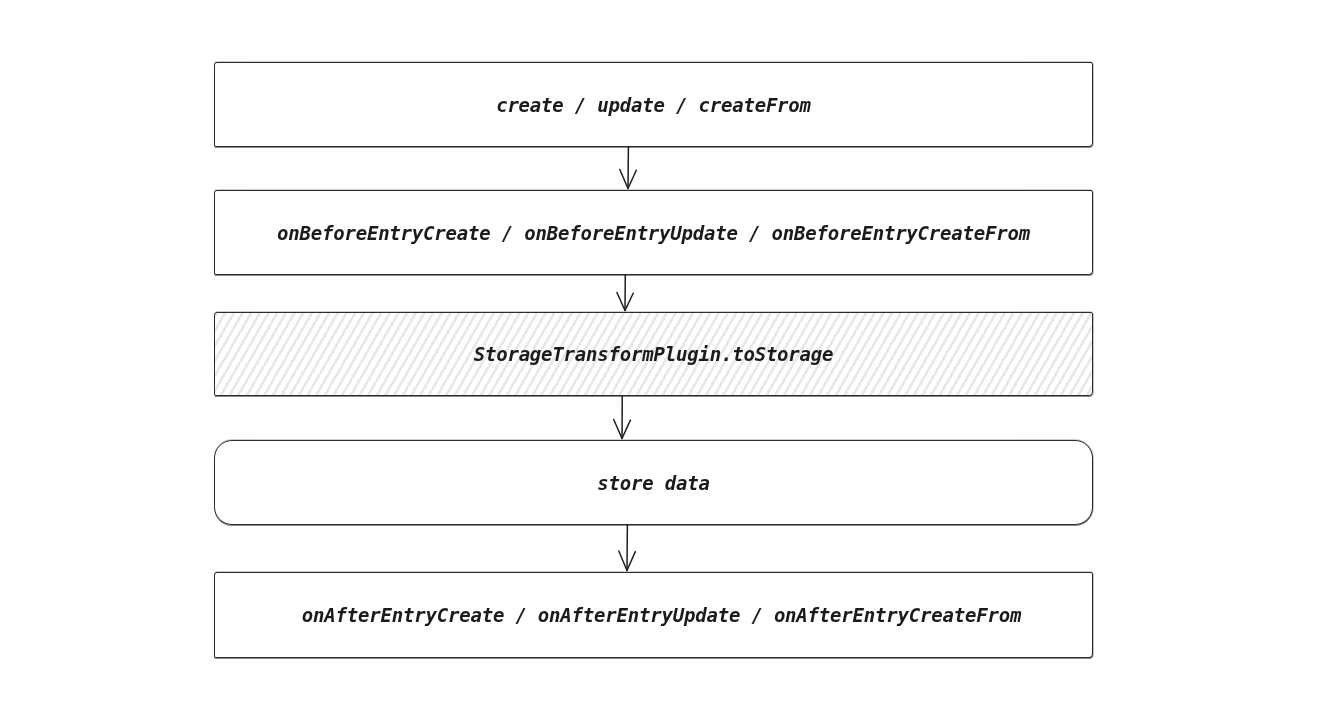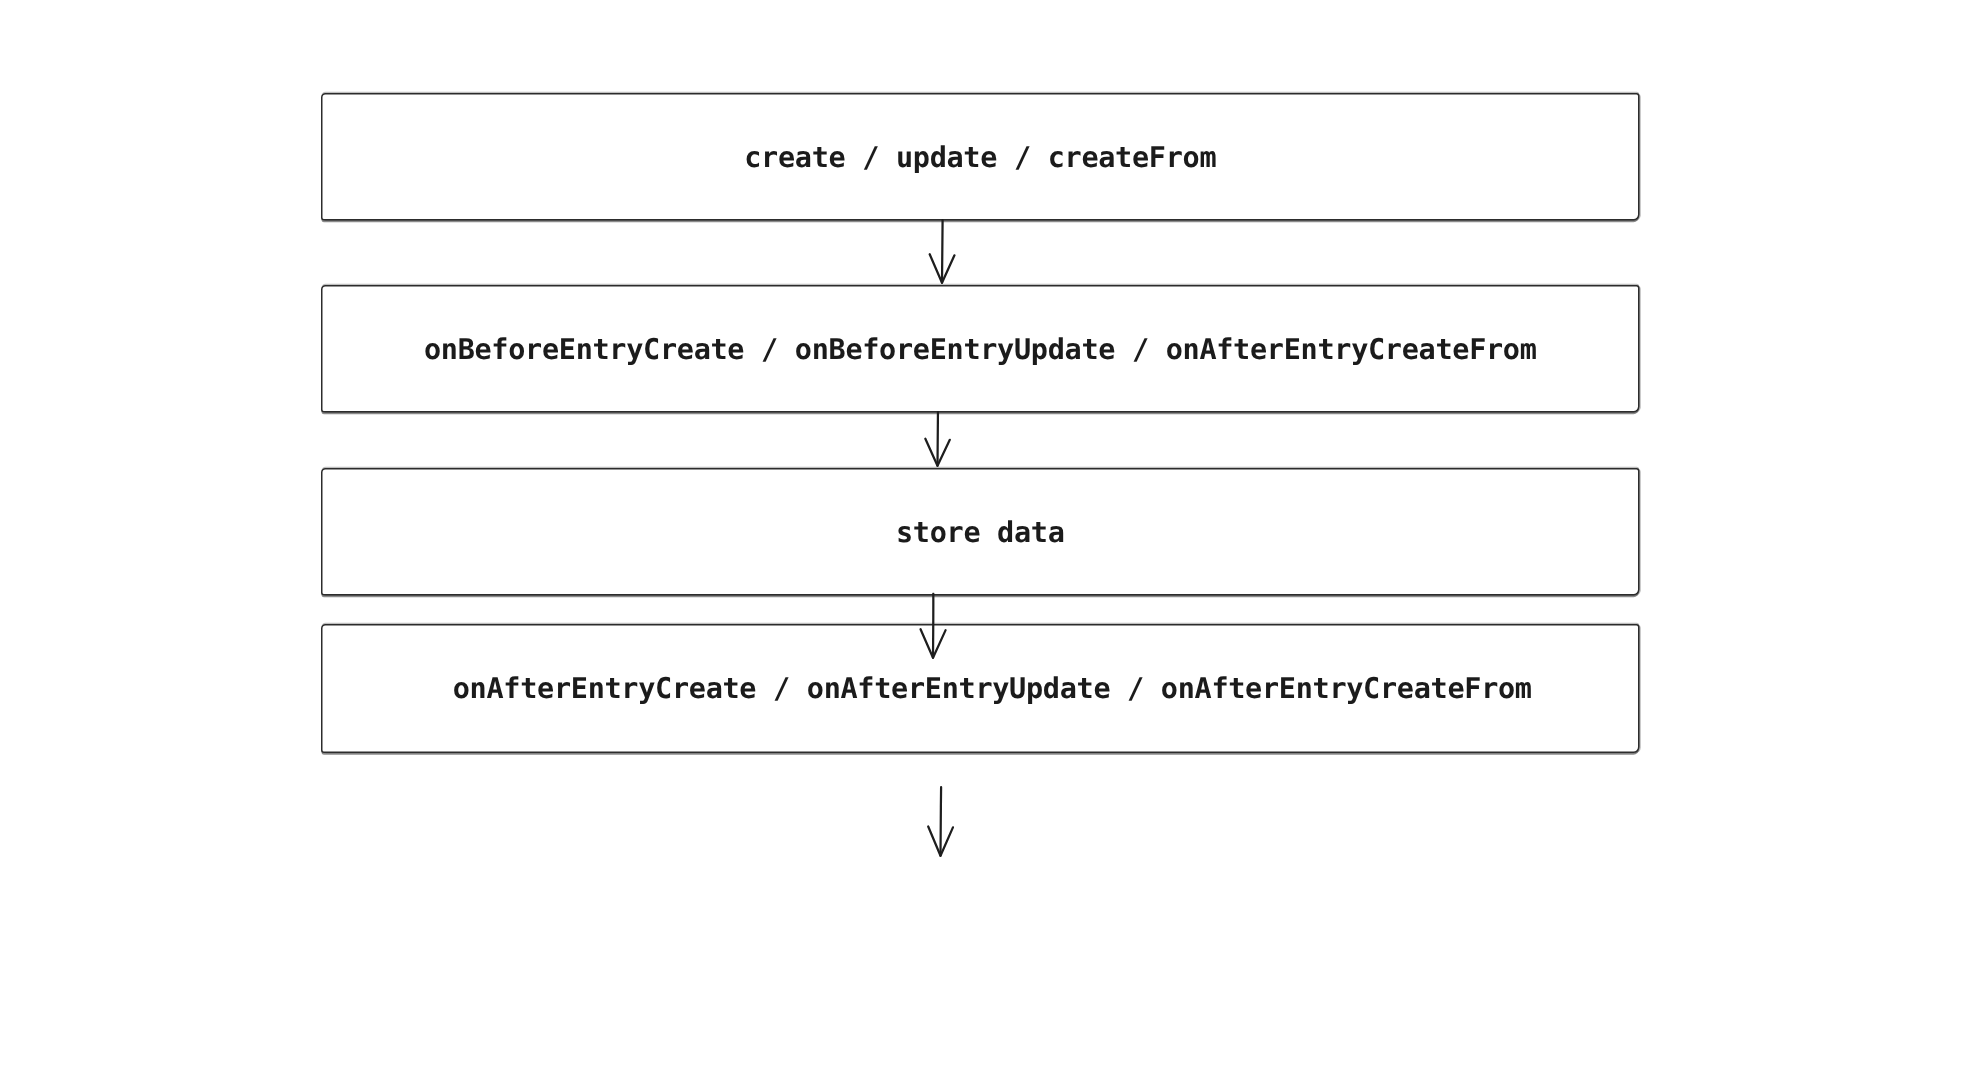--- a/index.html
+++ b/index.html
@@ -11,20 +11,21 @@
   html, body {
     width: 1323px; height: 710px;
     background: var(--bg);
     overflow: hidden;
     font-family: "DejaVu Sans Mono", "Liberation Mono", monospace;
   }
   .canvas {
     position: relative;
     width: 1323px; height: 710px;
     background: var(--bg);
+    font-style: italic;
   }
   .flow {
     position: absolute;
     left: 214px; top: 62px;
     width: 879px;
     display: flex;
     flex-direction: column;
   }
   .node {
     width: 879px;
@@ -46,21 +47,21 @@
     color: #1b1b1b;
     letter-spacing: -0.2px;
     white-space: nowrap;
   }
   .h85 { height: 85px; }
   .h84 { height: 84px; }
   .h86 { height: 86px; padding-left: 16px; }
   .gap43 { margin-bottom: 43px; }
   .gap37 { margin-bottom: 37px; }
   .gap44 { margin-bottom: 44px; }
-  .gap47 { margin-bottom: 19px; }
+  .gap47 { margin-bottom: 47px; border-radius: 18px; }
   .hachure {
     background:
       repeating-linear-gradient(120deg,
         var(--hachure) 0px, var(--hachure) 2.6px,
         #ffffff 2.6px, #ffffff 7.5px);
   }
   .arrow {
     position: absolute;
     display: block;
   }
@@ -80,23 +81,26 @@
 <body>
 
 <div class="canvas">
   <div class="flow">
 
     <div class="node h85 gap43">
       <span class="node-label">create / update / createFrom</span>
     </div>
 
     <div class="node h85 gap37">
-      <span class="node-label">onBeforeEntryCreate / onBeforeEntryUpdate / onAfterEntryCreateFrom</span>
+      <span class="node-label">onBeforeEntryCreate / onBeforeEntryUpdate / onBeforeEntryCreateFrom</span>
     </div>
 
+    <div class="node h84 gap44 hachure">
+      <span class="node-label">StorageTransformPlugin.toStorage</span>
+    </div>
 
     <div class="node h85 gap47">
       <span class="node-label">store data</span>
     </div>
 
     <div class="node h86">
       <span class="node-label">onAfterEntryCreate / onAfterEntryUpdate / onAfterEntryCreateFrom</span>
     </div>
 
     <svg class="arrow arrow-1" width="26" height="45" viewBox="0 0 26 45">

